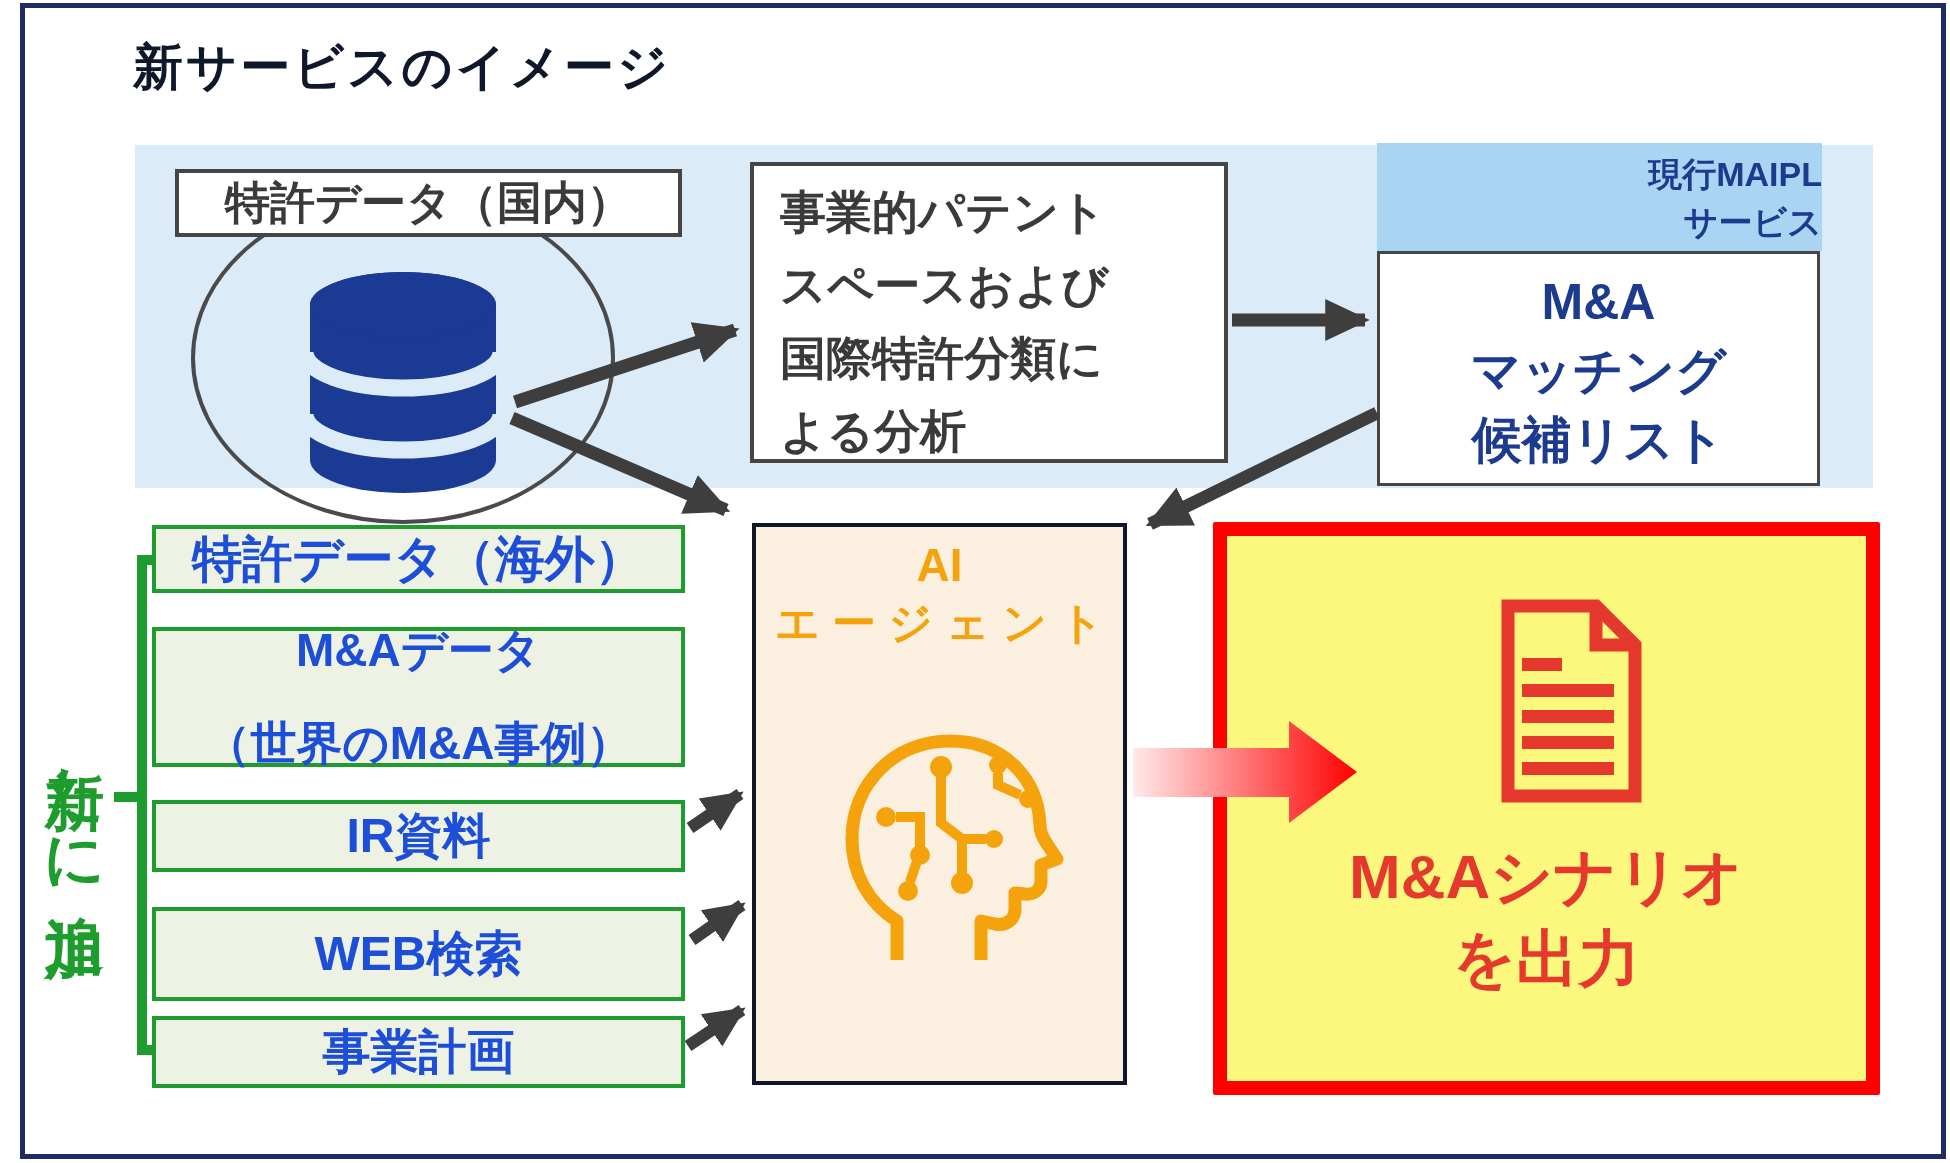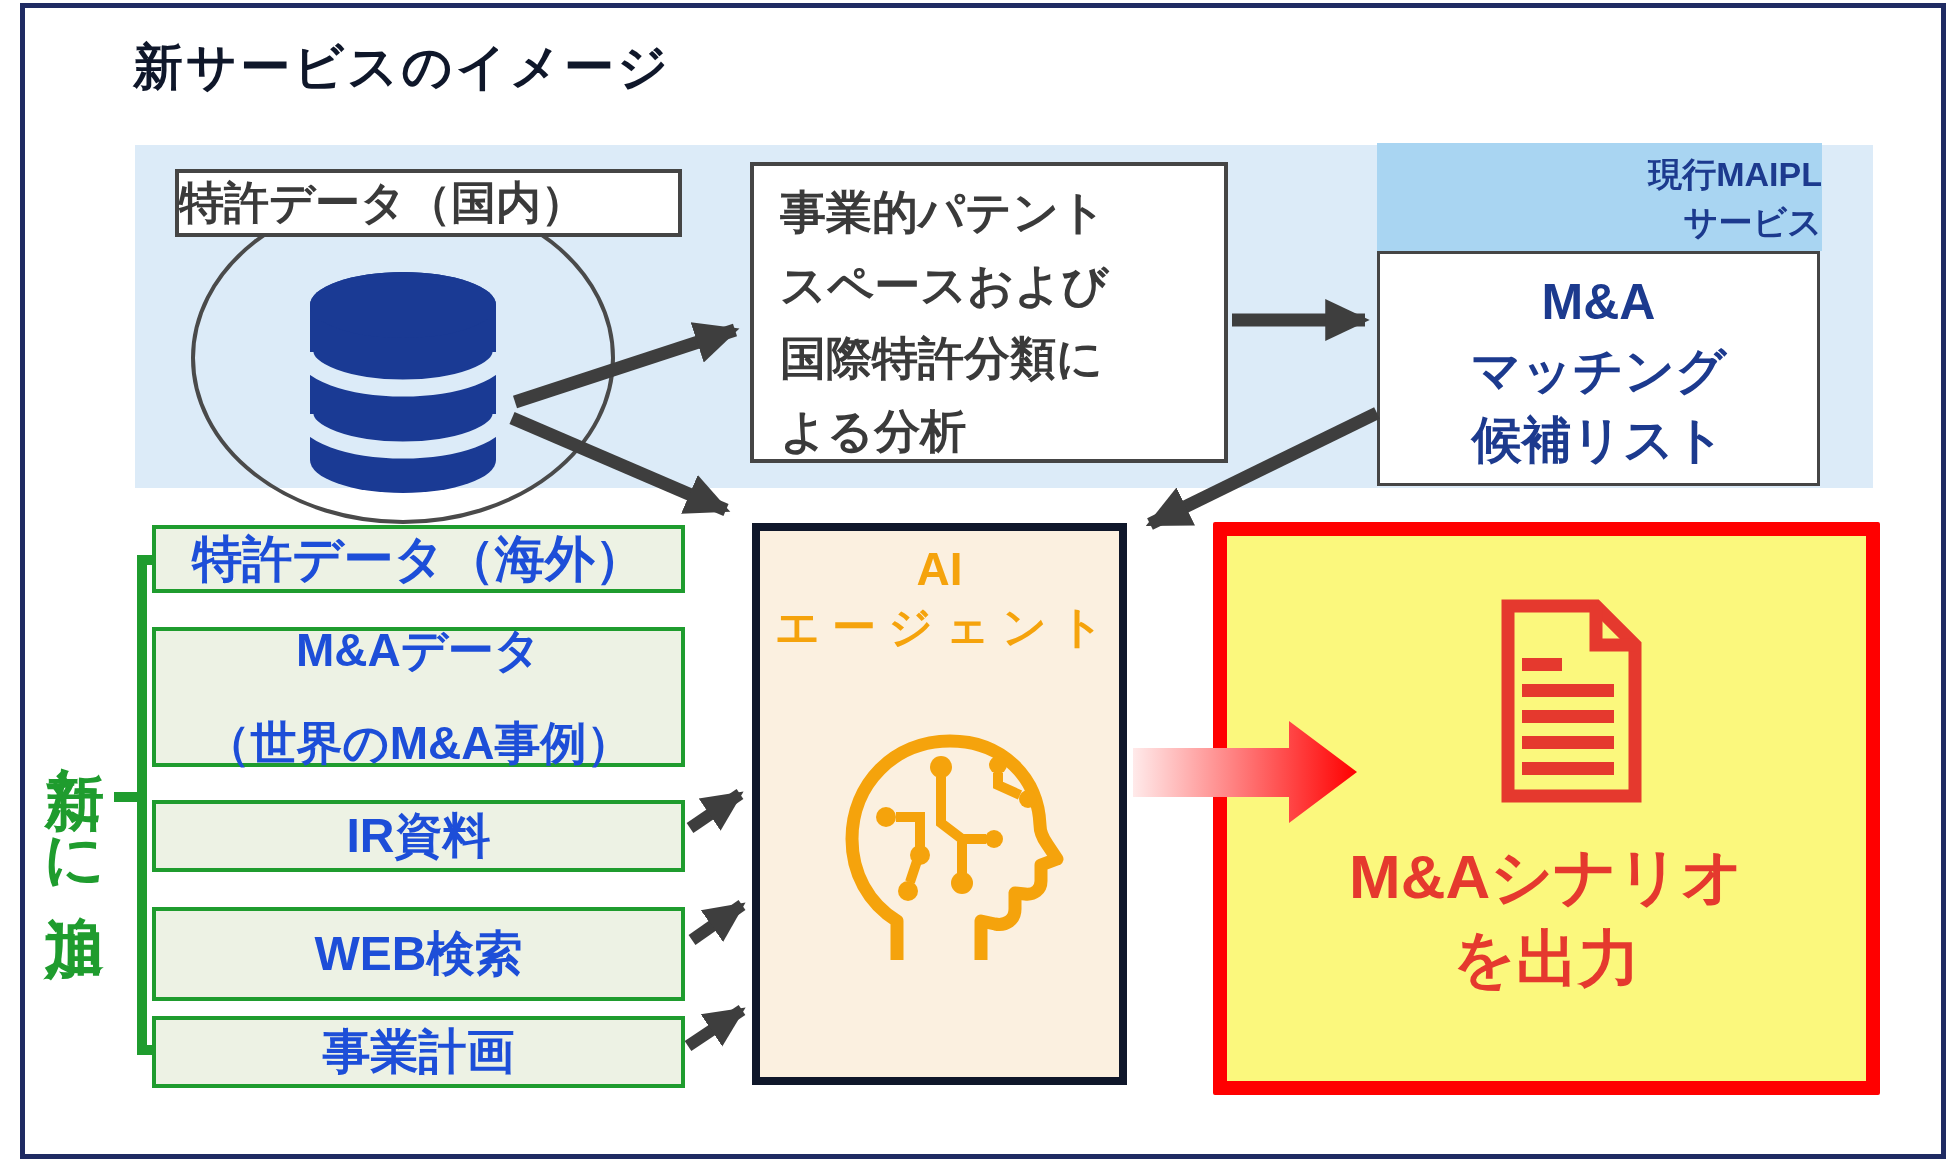--- a/index.html
+++ b/index.html
@@ -8,33 +8,33 @@
     font-family:"Liberation Sans","DejaVu Sans",sans-serif;font-weight:bold;
   }
   .abs{position:absolute;box-sizing:border-box;}
   #slide-border{left:20px;top:3px;width:1926px;height:1156px;border:5px solid #1f2b63;background:transparent;z-index:0;}
   #page-title{left:133px;top:34px;font-size:50px;color:#0f172a;letter-spacing:3px;z-index:3;}
   #blue-panel{left:135px;top:145px;width:1738px;height:343px;background:#dcebf8;z-index:1;}
   svg.layer{position:absolute;left:0;top:0;width:1950px;height:1163px;}
   #shape-layer{z-index:2;}
   #arrow-layer{z-index:4;pointer-events:none;}
   .whitebox{background:#ffffff;border:4px solid #454545;color:#3a3a3a;z-index:3;}
-  #label-domestic{left:175px;top:169px;width:507px;height:68px;display:flex;align-items:center;justify-content:flex-start;font-size:45px;}
+  #label-domestic{left:175px;top:169px;width:507px;height:68px;display:flex;align-items:center;justify-content:center;font-size:45px;}
   #analysis-box{left:750px;top:162px;width:478px;height:301px;padding:10px 12px 0 26px;font-size:46px;line-height:73px;}
   #maipl-header{left:1377px;top:143px;width:445px;height:108px;background:#a9d5f2;color:#1c3a8e;text-align:right;font-size:34px;line-height:48px;padding-top:7px;z-index:3;}
   #matching-box{left:1377px;top:251px;width:443px;height:235px;border-width:3px;color:#1c3a8e;text-align:center;font-size:50px;line-height:69px;padding-top:14px;}
   .greenbox{background:#edf2e4;border:4px solid #1f9c2e;color:#1d4ed8;z-index:3;display:flex;flex-direction:column;align-items:center;justify-content:center;text-align:center;}
   #src-overseas{left:152px;top:525px;width:533px;height:68px;font-size:50px;}
   #src-madata{left:152px;top:627px;width:533px;height:140px;font-size:46px;line-height:57px;gap:36px;}
   #src-ir{left:152px;top:800px;width:533px;height:72px;font-size:48px;}
   #src-web{left:152px;top:907px;width:533px;height:94px;font-size:48px;}
   #src-plan{left:152px;top:1016px;width:533px;height:72px;font-size:48px;}
   #new-label{left:34px;top:626px;width:80px;height:345px;color:#1f9c2e;font-size:60px;
     writing-mode:vertical-rl;text-orientation:upright;display:flex;align-items:center;justify-content:center;letter-spacing:4px;z-index:3;}
-  #ai-box{left:752px;top:523px;width:375px;height:562px;background:#fbf0e0;border:8px solid #0f172a;color:#f5a30c;text-align:center;z-index:3;}
+  #ai-box{left:752px;top:523px;width:375px;height:562px;background:#fbf0e0;border:4px solid #0f172a;color:#f5a30c;text-align:center;z-index:3;}
   #ai-line1{margin-top:8px;font-size:46px;line-height:60px;}
   #ai-line2{font-size:44px;line-height:56px;letter-spacing:12px;padding-left:12px;}
   #output-box{left:1213px;top:522px;width:667px;height:573px;background:#fbf87d;border:14px solid #ff0000;border-radius:2px;color:#e5392e;text-align:center;z-index:3;}
   #output-text{margin-top:300px;font-size:62px;line-height:82px;}
 </style>
 </head>
 <body>
 
 <div id="canvas">
 

